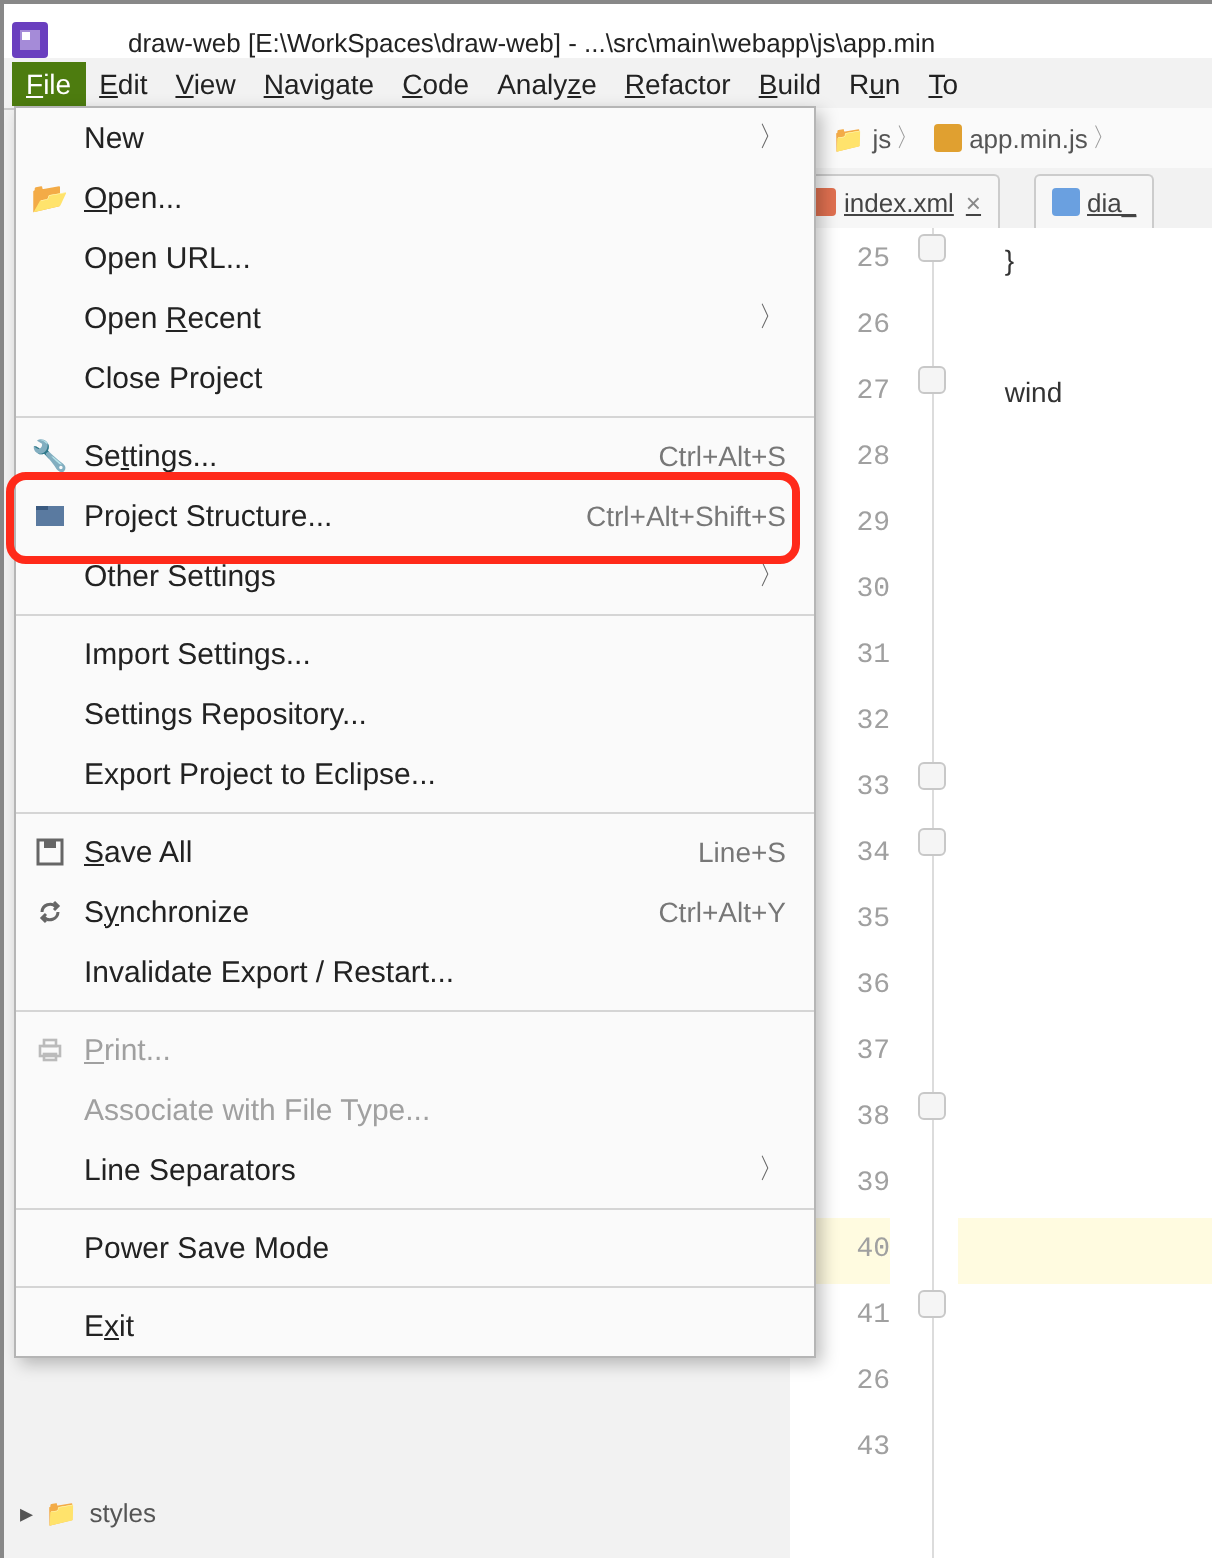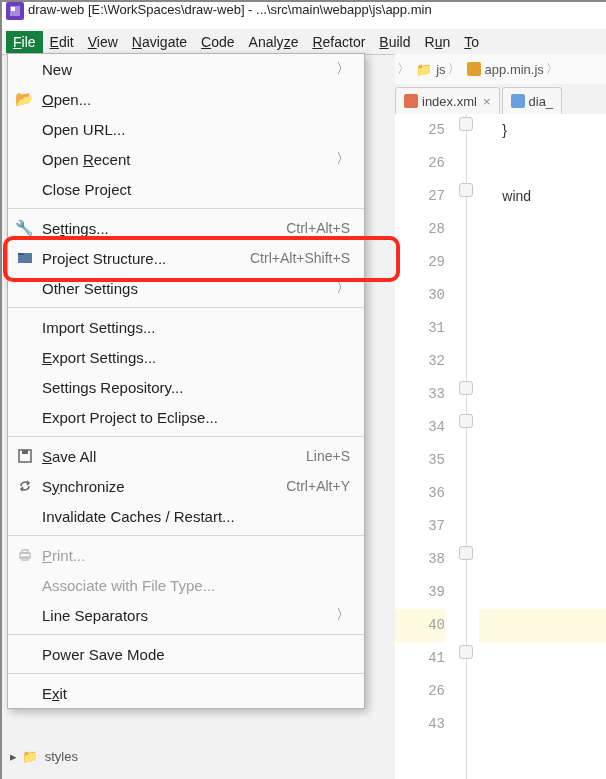--- a/index.html
+++ b/index.html
@@ -1,42 +1,42 @@
 <!DOCTYPE html>
 <html><head>
 <meta charset="utf-8">
 <style>
   * { box-sizing: border-box; margin: 0; padding: 0; font-family: "Segoe UI", Arial, sans-serif; }
   html, body { width: 606px; height: 779px; overflow: hidden; background: #f2f2f2; border: 1px solid #888; }
-  .titlebar { height: 27px; background: #fff; display: flex; align-items: flex-start; padding: 0 4px; font-size: 13px; color: #222; }
+  .titlebar { height: 27px; background: #fff; display: flex; align-items: flex-end; padding: 0 4px; font-size: 13px; color: #222; gap: 36px; }
   .titlebar .appicon { width: 18px; height: 18px; background:#6a3fbf; display:flex; align-items:center; justify-content:center; margin-right:4px; color:#fff; border-radius:2px; }
   .menubar { height: 26px; background: #f2f2f2; display: flex; align-items: center; font-size: 14px; color: #222; border-bottom: 1px solid #ccc; padding-left: 4px; }
   .menubar .m { padding: 3px 7px; cursor: default; }
-  .menubar .m.open { background: #15803d; color: #fff; }
+  .menubar .m.open { background: #4d7c0f; color: #fff; }
   .menubar .m u { text-decoration: underline; }
   .crumb-strip { position:absolute; top:54px; left:395px; right:0; height:30px; background:#fafafa; display:flex; align-items:center; font-size:13px; color:#555; }
   .crumb-strip .folder-icon { color:#888; margin:0 4px; }
   .crumb-strip .chev { color:#999; margin:0 2px; }
   .editor-tabs { position:absolute; top:84px; left:395px; right:0; height:30px; background:#f2f2f2; display:flex; align-items:flex-end; font-size:13px; }
-  .etab { display:flex; align-items:center; padding:4px 8px; border:1px solid #ccc; border-bottom:none; background:#f7f7f7; margin-right:2px; color:#444; height:27px; border-radius:3px 3px 0 0;}
+  .etab { display:flex; align-items:center; padding:4px 8px; border:1px solid #ccc; border-bottom:none; background:#f7f7f7; margin-right:17px; color:#444; height:27px; border-radius:3px 3px 0 0;text-decoration:underline;}
   .etab .tabicon { width:14px; height:14px; margin-right:4px; }
   .ico-xml { background:#e07050; border-radius:2px; }
   .ico-dia { background:#6aa0e0; border-radius:2px; }
   .etab .close { margin-left:6px; color:#888; }
   .editor-pane { position:absolute; top:114px; left:395px; right:0; bottom:0; background:#fff; font-family:Consolas,monospace; font-size:14px; color:#999; display:flex; }
   .gutter-nums { width:60px; text-align:right; padding-right:10px; color:#a0a0a0; }
   .gutter-nums div { height:33px; line-height:33px;font-family:Liberation Mono, monospace; }
   .fold-col { width:24px; position:relative; }
   .fold-line { position:absolute; left:11px; top:0; bottom:0; width:1px; background:#dcdcdc; }
   .fold-mark { position:absolute; left:4px; width:14px; height:14px; border:1px solid #c8c8c8; background:#f5f5f5; border-radius:3px; }
   .code-col { flex:1; color:#333; }
   .code-col div { height:33px; line-height:33px; white-space:pre; }
   .line-hl { background:#fffbe0; }
   
-  .dropdown { position:absolute; top:53px; left:7px; width:358px; background:#fafafa; border:1px solid #b5b5b5; box-shadow:3px 3px 8px rgba(0,0,0,0.25); font-size:15px; color:#222; }
+  .dropdown { position:absolute; top:53px; left:7px; width:401px; background:#fafafa; border:1px solid #b5b5b5; box-shadow:3px 3px 8px rgba(0,0,0,0.25); font-size:15px; color:#222; }
   .dropdown .mi { display:flex; align-items:center; height:30px; padding:0 14px 0 34px; position:relative; cursor:default; }
   .dropdown .mi .lbl u { text-decoration: underline; }
   .dropdown .mi .sc { margin-left:auto; color:#777; font-size:14px; }
   .dropdown .mi .arw { margin-left:auto; color:#666; font-size:14px; }
   .dropdown .mi.disabled { color:#a0a0a0; }
   .dropdown .mi .ic { position:absolute; left:8px; width:18px; height:18px; display:flex; align-items:center; justify-content:center; color:#666; }
   .dropdown hr { border:none; border-top:1px solid #d5d5d5; margin:4px 0; }
   
   .highlight-box { position:absolute; border:4px solid #ff2a1a; border-radius:10px; pointer-events:none; }
   .project-tree-foot { position:absolute; left:10px; bottom:10px; right:0; height:26px; font-size:13px; color:#555; display:flex; align-items:center; gap:6px; }
@@ -181,23 +181,20 @@
   </div>
   <div class="mi">
     <span class="lbl">Other Settings</span>
       <span class="arw">〉</span>
   </div>
   <hr>
   <div class="mi">
       <span class="lbl">Import Settings...</span>
     </div>
   <div class="mi">
-      <span class="lbl"><u>E</u>xport Settings...</span>
-    </div>
-  <div class="mi">
       <span class="lbl">Settings Repository...</span>
     </div>
   <div class="mi">
       <span class="lbl">Export Project to Eclipse...</span>
     </div>
   <hr>
   <div class="mi">
     <span class="ic">
       <svg width="14" height="14" viewBox="0 0 14 14">
           <rect x="1" y="1" width="12" height="12" fill="none" stroke="#666" stroke-width="1.5"></rect>
@@ -211,21 +208,21 @@
     <span class="ic">
       <svg width="14" height="14" viewBox="0 0 14 14">
           <path d="M3 7a4 4 0 0 1 7-2.5M11 7a4 4 0 0 1-7 2.5" fill="none" stroke="#666" stroke-width="1.5"></path>
           <path d="M9 2l2 2-2 2M5 12l-2-2 2-2" fill="none" stroke="#666" stroke-width="1.5"></path>
         </svg>
     </span>
     <span class="lbl">S<u>y</u>nchronize</span>
       <span class="sc">Ctrl+Alt+Y</span>
   </div>
   <div class="mi">
-      <span class="lbl">Invalidate Caches / Restart...</span>
+      <span class="lbl">Invalidate Export / Restart...</span>
     </div>
   <hr>
   <div class="mi disabled">
     <span class="ic" style="color:#bbb">
       <svg width="14" height="14" viewBox="0 0 14 14">
           <rect x="2" y="5" width="10" height="5" fill="none" stroke="#bbb" stroke-width="1.3"></rect>
           <rect x="4" y="2" width="6" height="3" fill="none" stroke="#bbb" stroke-width="1.3"></rect>
           <rect x="4" y="9" width="6" height="3" fill="none" stroke="#bbb" stroke-width="1.3"></rect>
         </svg>
     </span>

